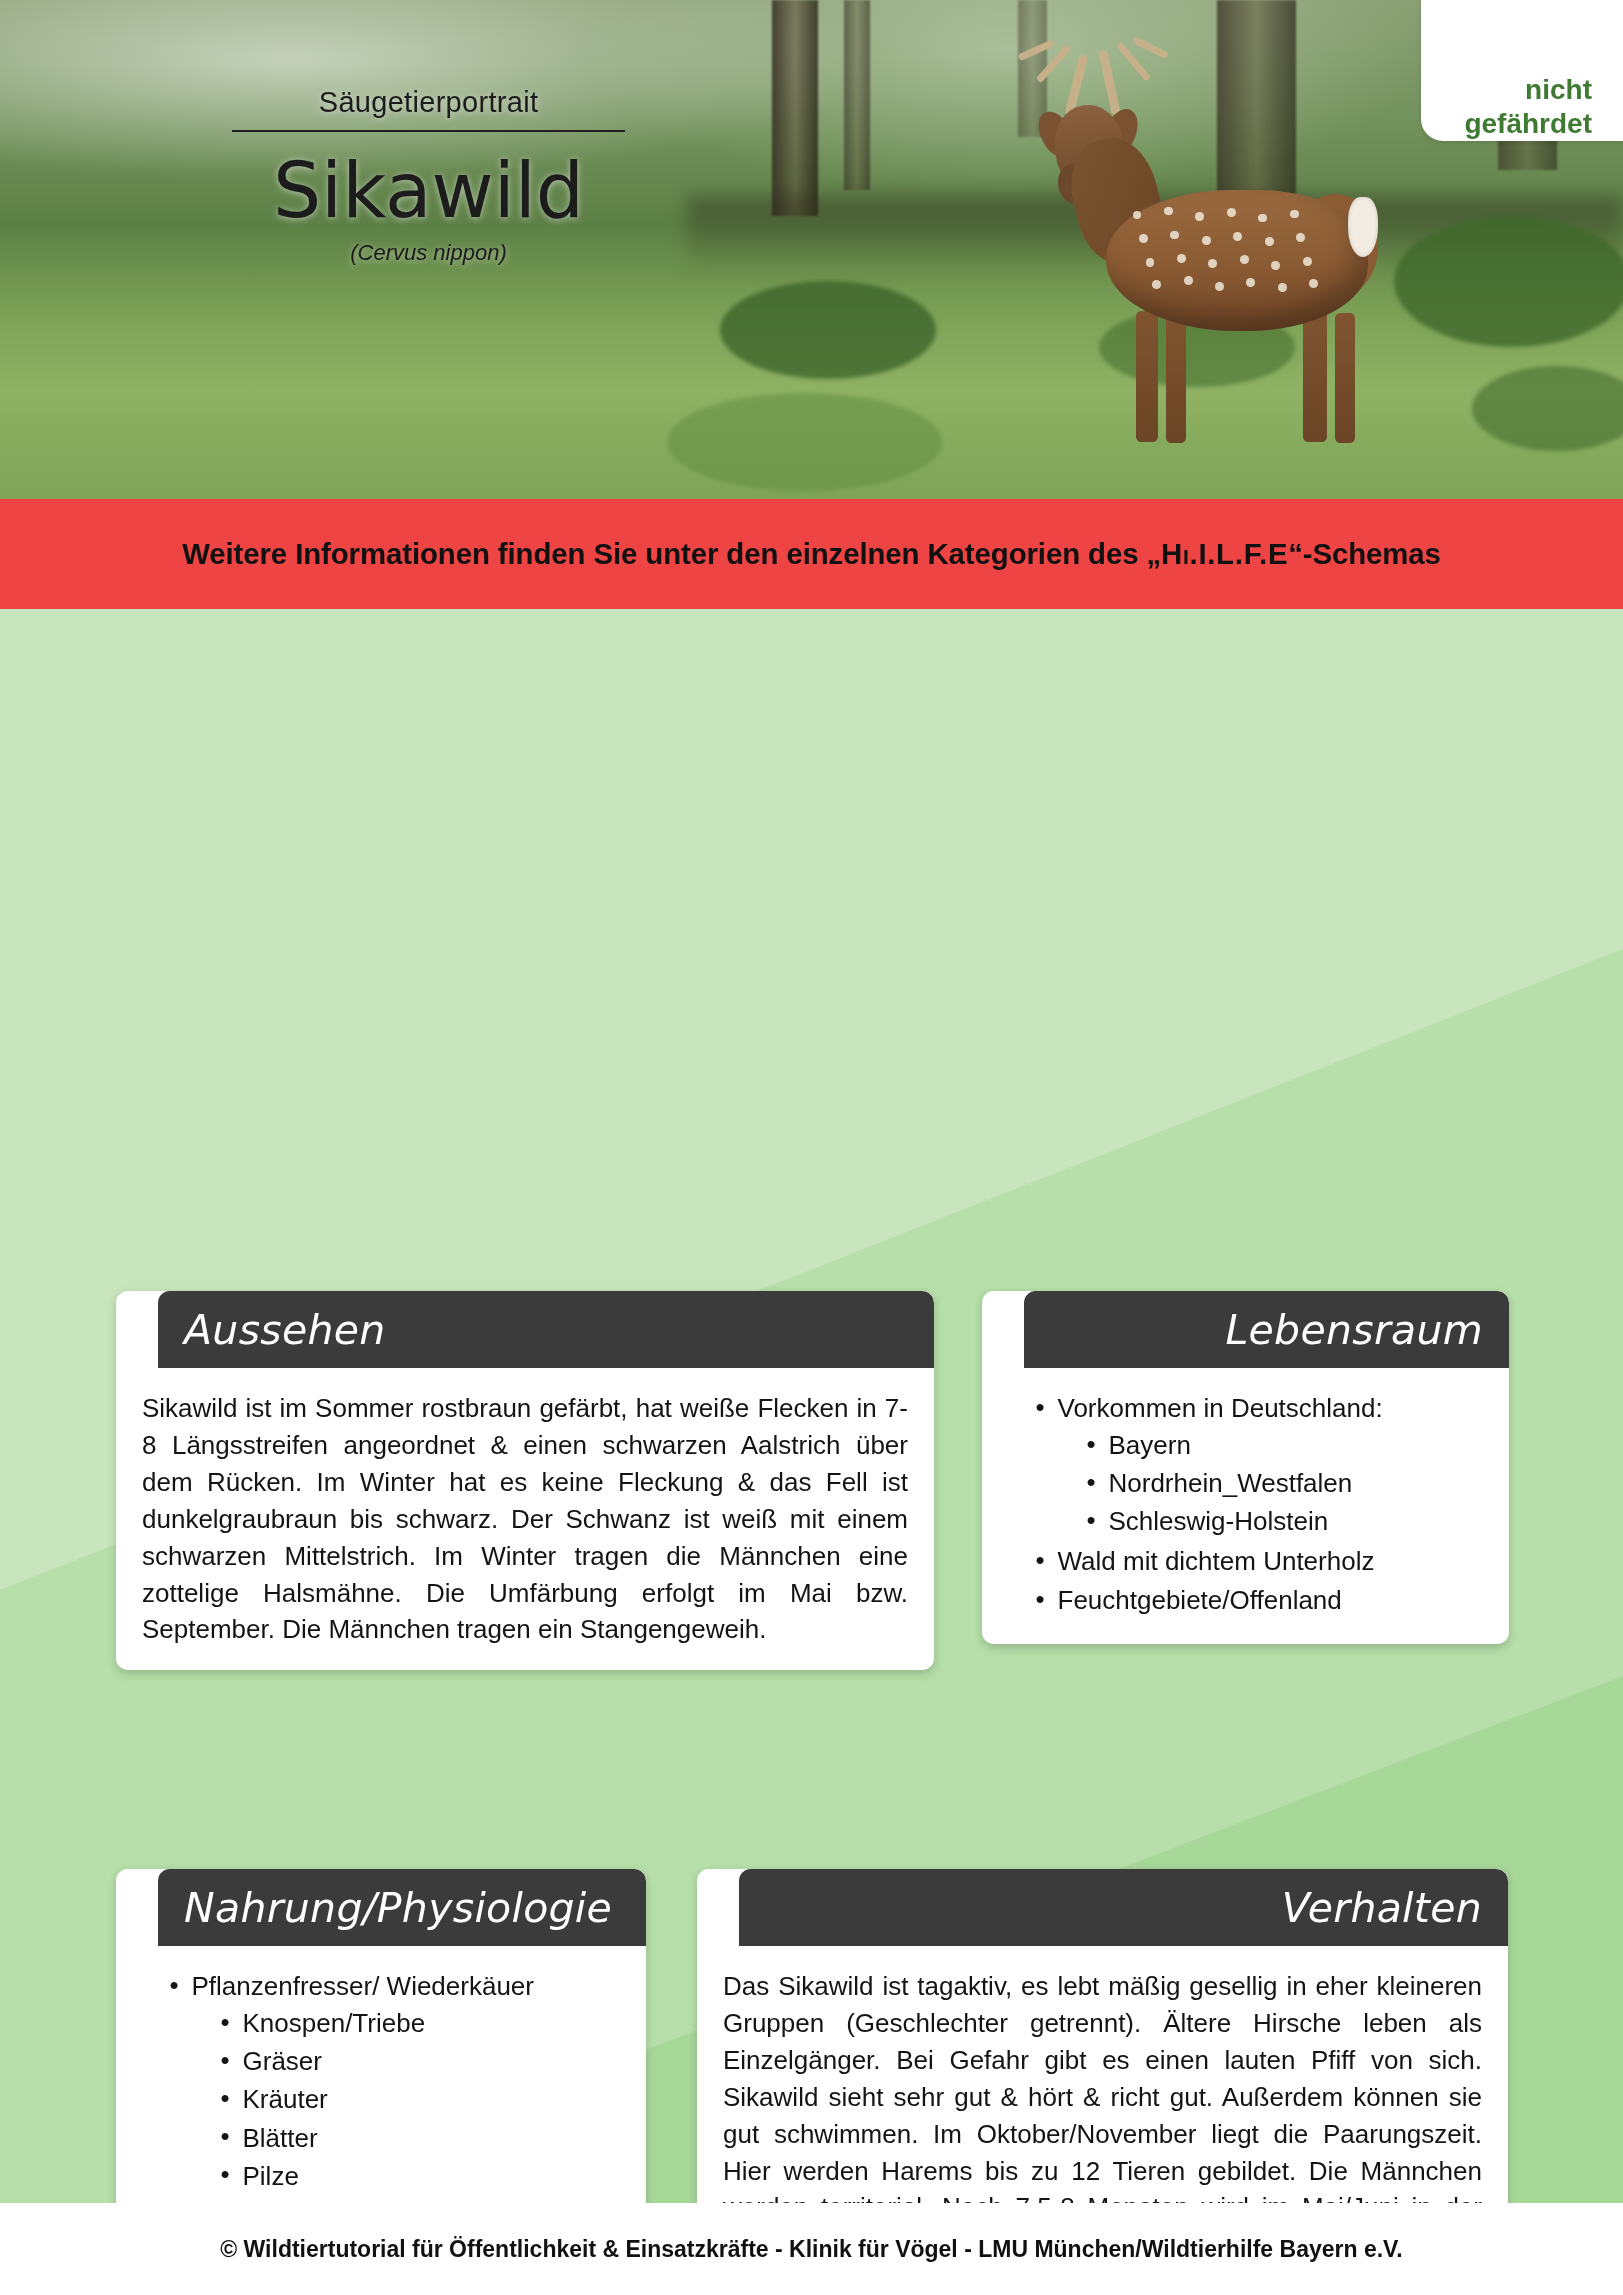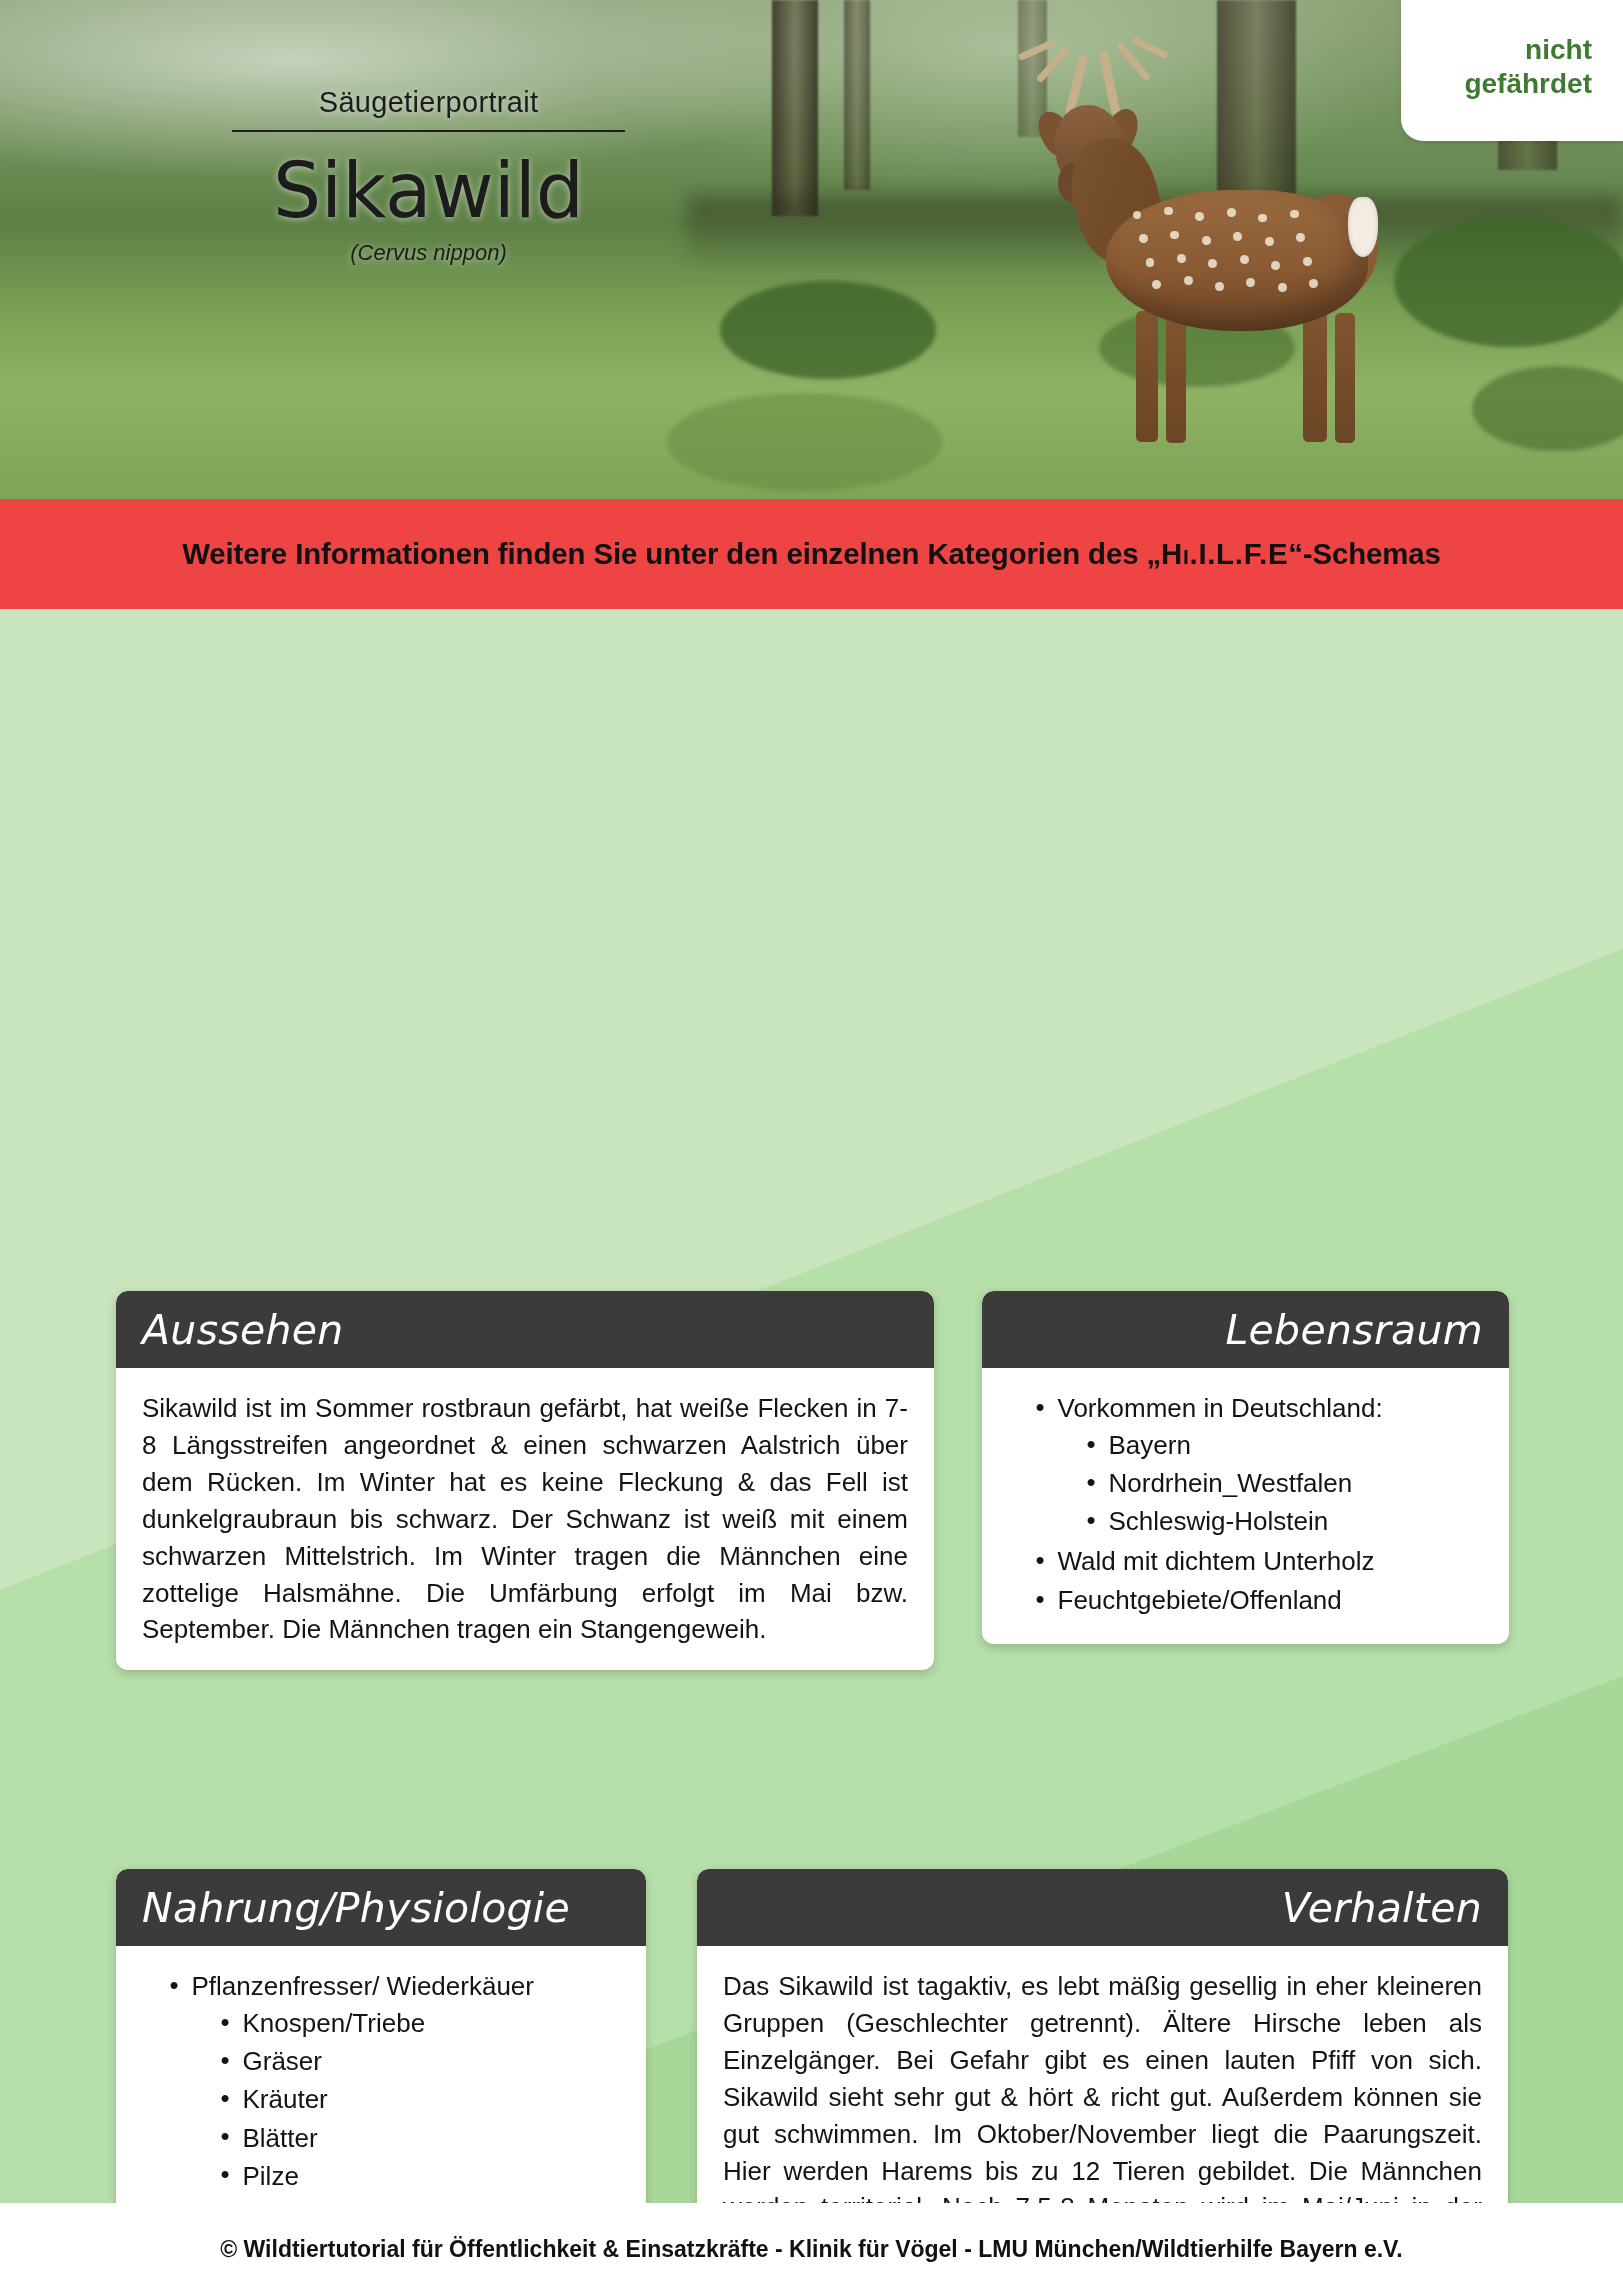--- a/index.html
+++ b/index.html
@@ -150,28 +150,28 @@
   }
   .hero-latin {
     font-size: 22px;
     font-style: italic;
     padding-top: 5.2px;
   }
 
   .status-badge {
     position: absolute;
     right: 0; top: 0;
-    width: 222px; height: 141px;
+    width: 202px; height: 141px;
     background: #ffffff;
     border-bottom-left-radius: 22px;
     box-shadow: 0 1.3px 5.2px rgba(0,0,0,0.12);
     display: flex;
     flex-direction: column;
     align-items: flex-end;
-    justify-content: flex-start;
+    justify-content: flex-end;
     padding: 33px 31px 0 4px;
     box-sizing: border-box;
   }
   .status-badge span {
     display: block;
     font-size: 28px;
     font-weight: 700;
     color: #3f7a33;
     line-height: 1.22;
     text-align: right;
@@ -230,20 +230,21 @@
   }
   .card-header {
     background: #3b3b3b;
     color: #ffffff;
     height: 77px;
     display: flex;
     align-items: center;
     border-radius: 11.8px 11.8px 0 0;
     padding: 0 26px;
     box-sizing: border-box;
+    margin-left: 42px;
   }
   .card-header.left { justify-content: flex-start; }
   .card-header.right { justify-content: flex-end; }
   .card-header h2 {
     margin: 0;
     font-size: 41px;
     font-weight: 400;
     font-style: italic;
     font-family: "DejaVu Sans", sans-serif;
     letter-spacing: 0.3px;

